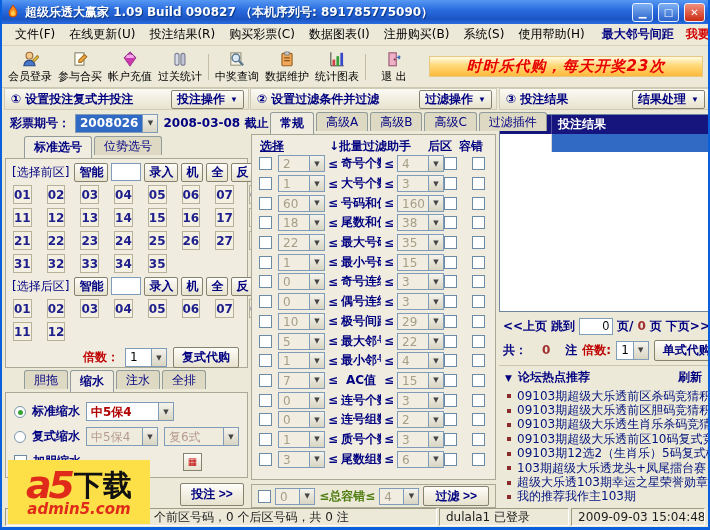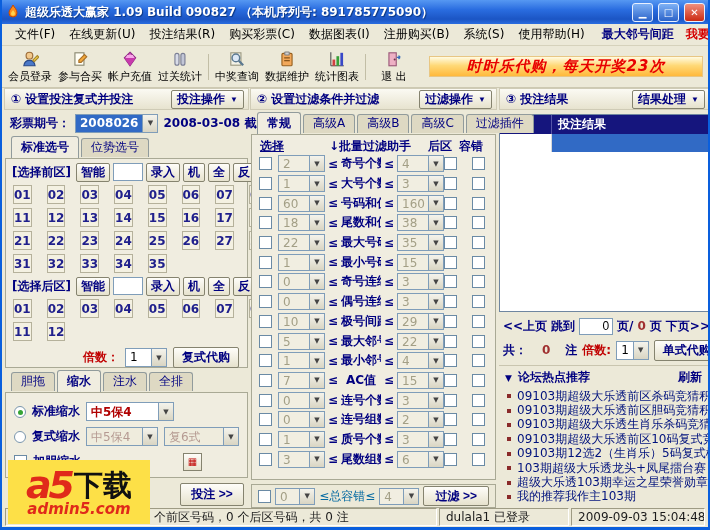--- a/index.html
+++ b/index.html
@@ -51,30 +51,30 @@
   .combo .val{flex:1;padding:1px 4px;white-space:nowrap;overflow:hidden;}
   .combo .arrow{width:15px;background:linear-gradient(180deg,#f4f3ec,#d9d5c3);border-left:1px solid #7f9db9;
     display:flex;align-items:center;justify-content:center;font-size:7px;color:#444;}
   .combo.hl .val{background:#316ac5;color:#fff;font-weight:bold;}
   .combo.dis{background:#f1eee1;height:17px;}
   .combo.dis .val{color:#a39f86;}
   .combo.redval .val{color:#b00000;font-weight:bold;}
   .combo.disred{background:#efecdd;}
   .combo.disred .val{color:#b59a92;}
   
-  .tabs{display:flex;align-items:center;gap:2px;height:22px;padding:0 7px;position:relative;z-index:1;}
+  .tabs{display:flex;align-items:flex-start;gap:2px;height:22px;padding:0 20px;position:relative;z-index:1;}
   .tab{padding:1px 9px;border:1px solid #919b9c;border-bottom:none;border-radius:3px 3px 0 0;
     background:#ded9c3;color:#000080;height:19px;display:flex;align-items:center;white-space:nowrap;}
   .tab.sel{background:#f0ede0;font-weight:bold;height:22px;}
   .box{border:1px solid #a9a995;background:#f0ede0;margin-top:-1px;position:relative;}
   
   .issue-row{height:26px;display:flex;align-items:center;padding:0 6px;gap:5px;white-space:nowrap;}
   .issue-row .combo{width:88px;}
   .selrow{display:flex;align-items:center;height:20px;margin:3px 4px 0 6px;gap:3px;white-space:nowrap;}
-  .selrow .lab{color:#000080;font-weight:bold;margin-right:2px;}
+  .selrow .lab{color:#000080;font-weight:normal;margin-right:2px;}
   .sbtn{height:19px;padding:0 4px;background:linear-gradient(180deg,#fefdf9,#e6e2cd);
     border:1px solid #85836f;border-radius:2px;color:#000080;font-weight:bold;font-size:12px;}
   .sinput{width:30px;height:18px;border:1px solid #7f9db9;background:#fff;padding:0 2px;font-size:12px;}
   .numgrid{display:grid;grid-template-columns:repeat(10,1fr);gap:4px 15px;margin:3px 7px 0 7px;}
   .numgrid.back{grid-template-rows:19px 19px;}
   .num{height:19px;display:flex;align-items:center;justify-content:center;background:#f4f1e2;
     border:1px solid #b5b19b;color:#20208c;font-weight:bold;font-size:12px;}
   .numgrid.back .num{grid-row:auto;}
   .multrow{display:flex;align-items:center;justify-content:flex-end;gap:6px;margin:6px 8px 0 0;}
   .multrow .combo{width:42px;}
@@ -101,21 +101,21 @@
   .frow{display:flex;align-items:center;height:19.7px;padding:0 10px 0 7px;white-space:nowrap;}
   .frow .cb{margin-right:6px;}
   .frow .combo{width:47px;flex:0 0 auto;}
   .le{color:#000080;font-weight:bold;margin:0 3px;}
   .flabel{color:#000080;font-weight:bold;width:88px;text-align:center;white-space:nowrap;overflow:hidden;}
   .frow .spacer{flex:1;}
   .frow .cb.r2{margin:0 0 0 9px;}
   .tolrow{display:flex;align-items:center;height:24px;margin:4px 1px 0 1px;padding:0 6px;gap:4px;
     border:1px solid #a9a995;white-space:nowrap;}
   .tolrow .combo{width:47px;}
-  .tolrow .tlab{color:#0369a1;font-weight:normal;}
+  .tolrow .tlab{color:#4d7c0f;font-weight:bold;}
   .filter-btn{margin-left:auto;width:74px;height:20px;}
   
   .rtable{margin-top:4px;height:198px;border:1px solid #6f86a0;background:#fff;overflow:hidden;}
   .rhead{display:flex;height:19px;background:#15157d;color:#fff;font-weight:bold;align-items:center;}
   .rhead .c1{width:52px;padding-left:4px;border-right:1px solid #5555a8;height:100%;display:flex;align-items:center;}
   .rhead .c2{flex:1;padding-left:6px;}
   .rrow{display:flex;height:18px;}
   .rrow .c1{width:52px;background:#fff;border-right:1px solid #d8d8d8;}
   .rrow .c2{flex:1;background:#316ac5;}
   .pager{display:flex;align-items:center;height:20px;margin-top:4px;padding:0 4px;gap:4px;

